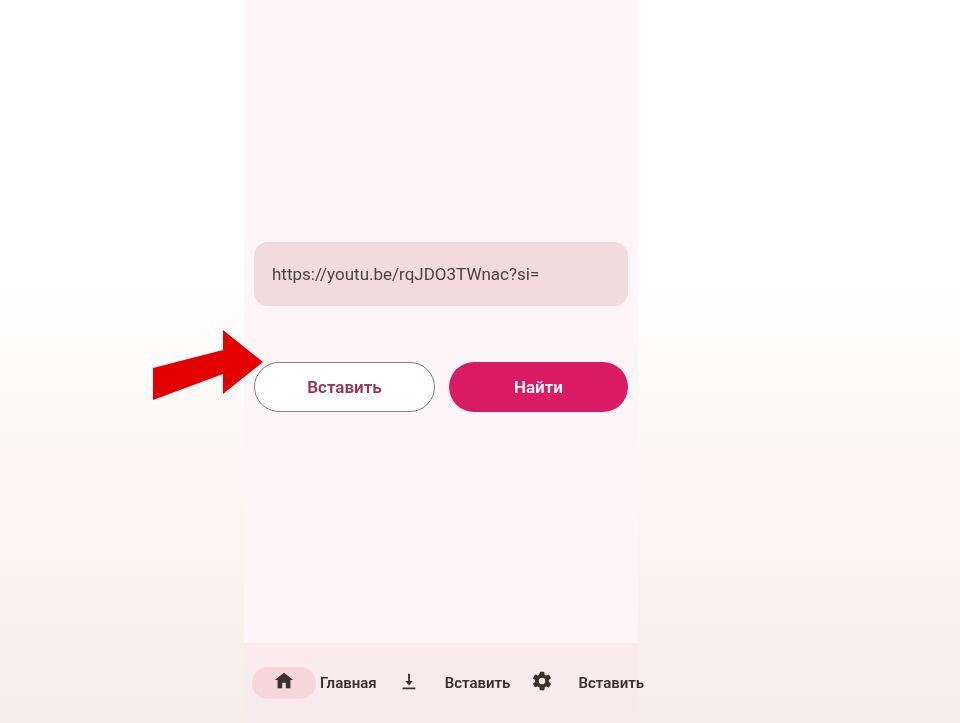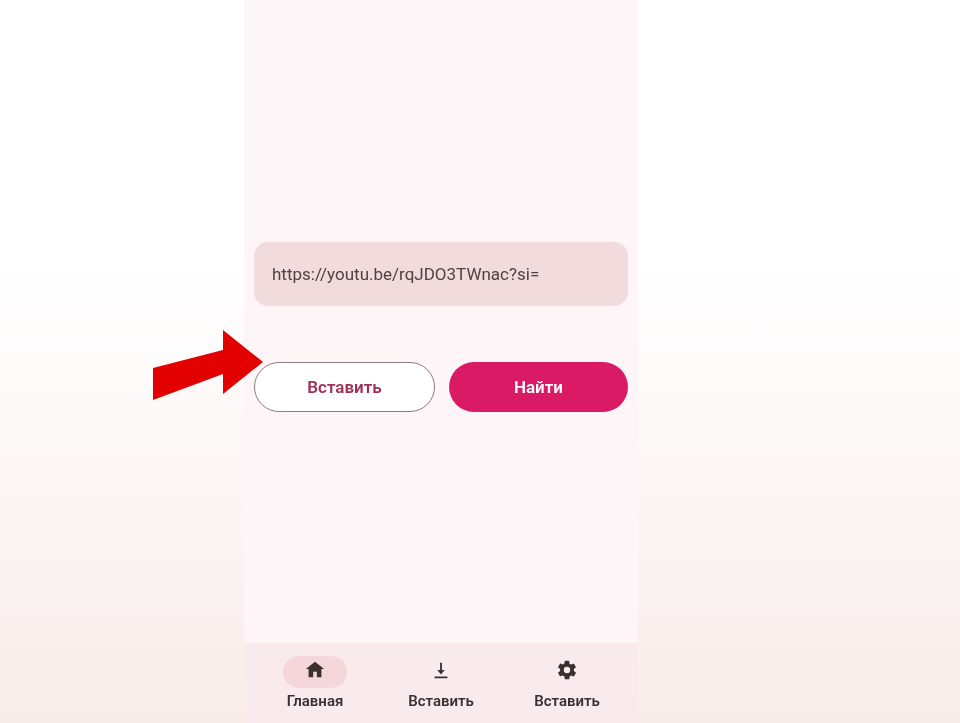--- a/index.html
+++ b/index.html
@@ -80,21 +80,20 @@
     height: 80px;
     background: #f8eaed;
     display: flex;
     align-items: center;
     justify-content: space-around;
     padding: 0 8px;
   }
   .nav-item {
     flex: 1;
     display: flex;
-    flex-direction: column;
     align-items: center;
     gap: 4px;
     cursor: pointer;
     color: #3e2f2f;
     font-size: 15px;
     font-weight: 600;
   }
   .nav-icon-wrap {
     width: 64px; height: 32px;
     border-radius: 18px;

